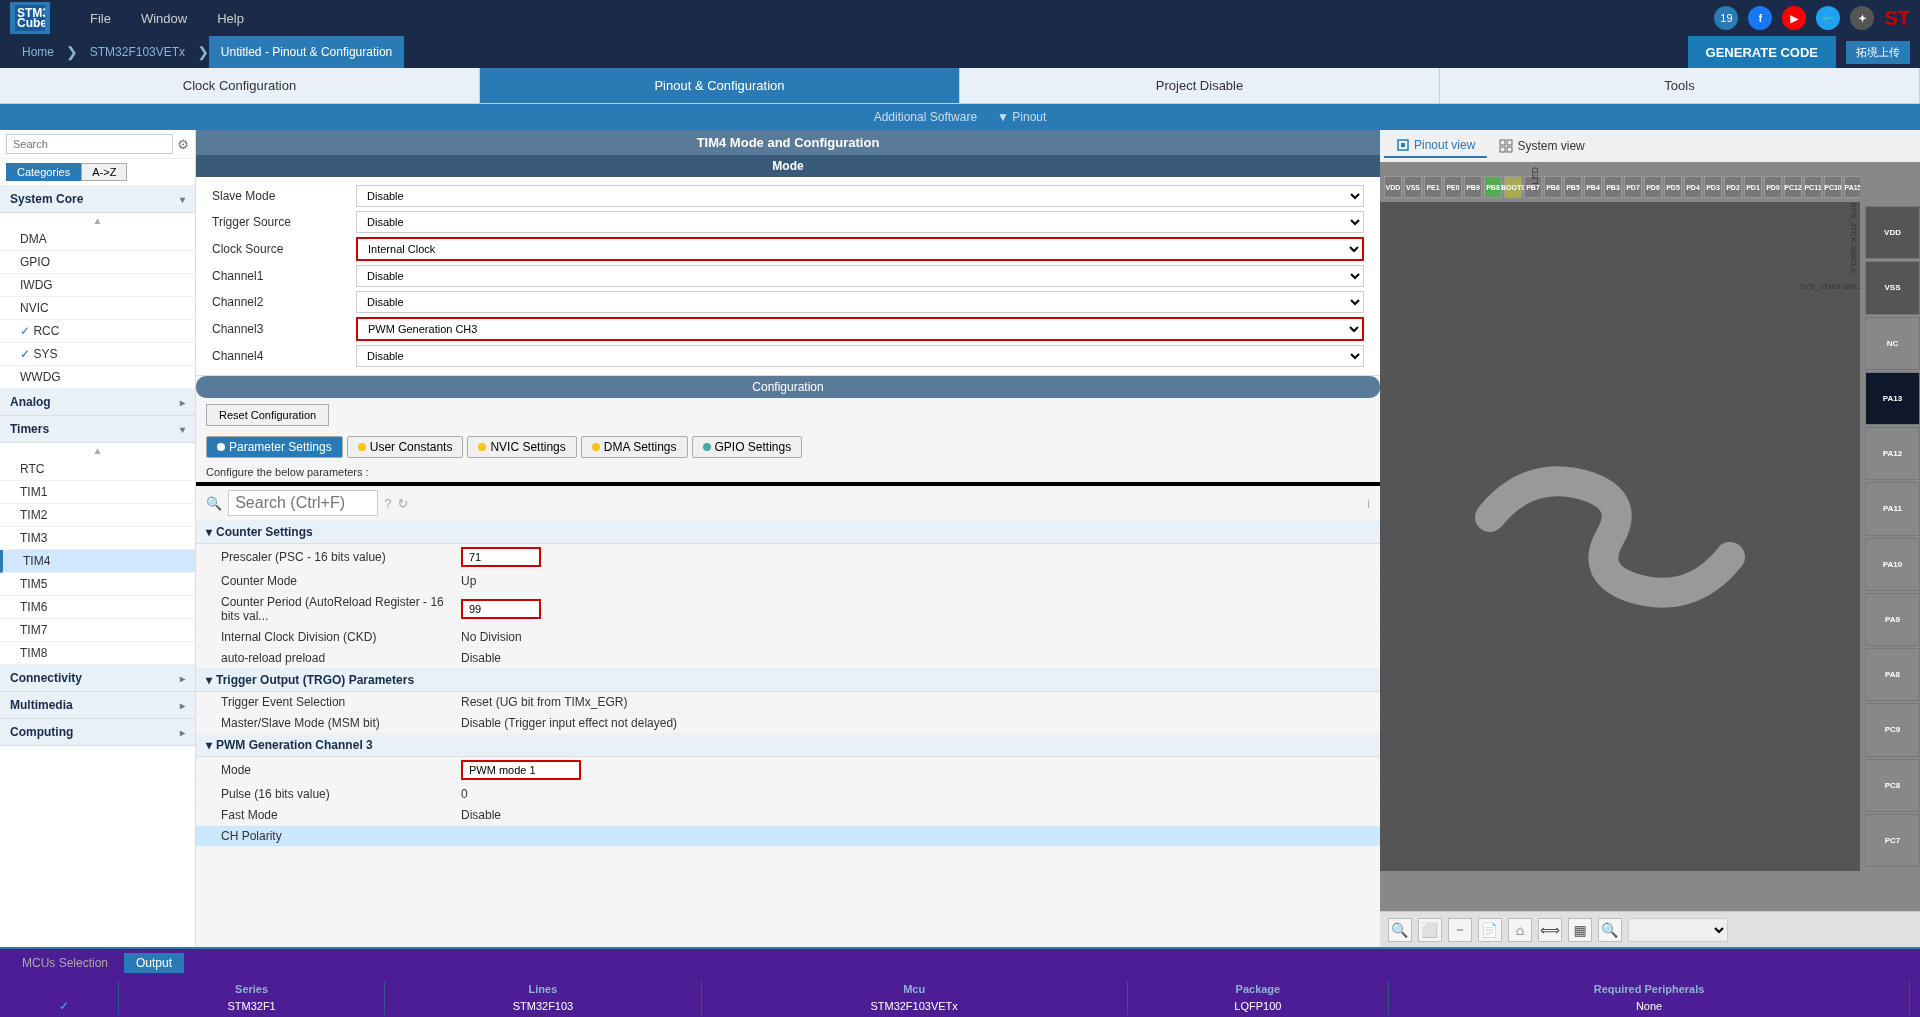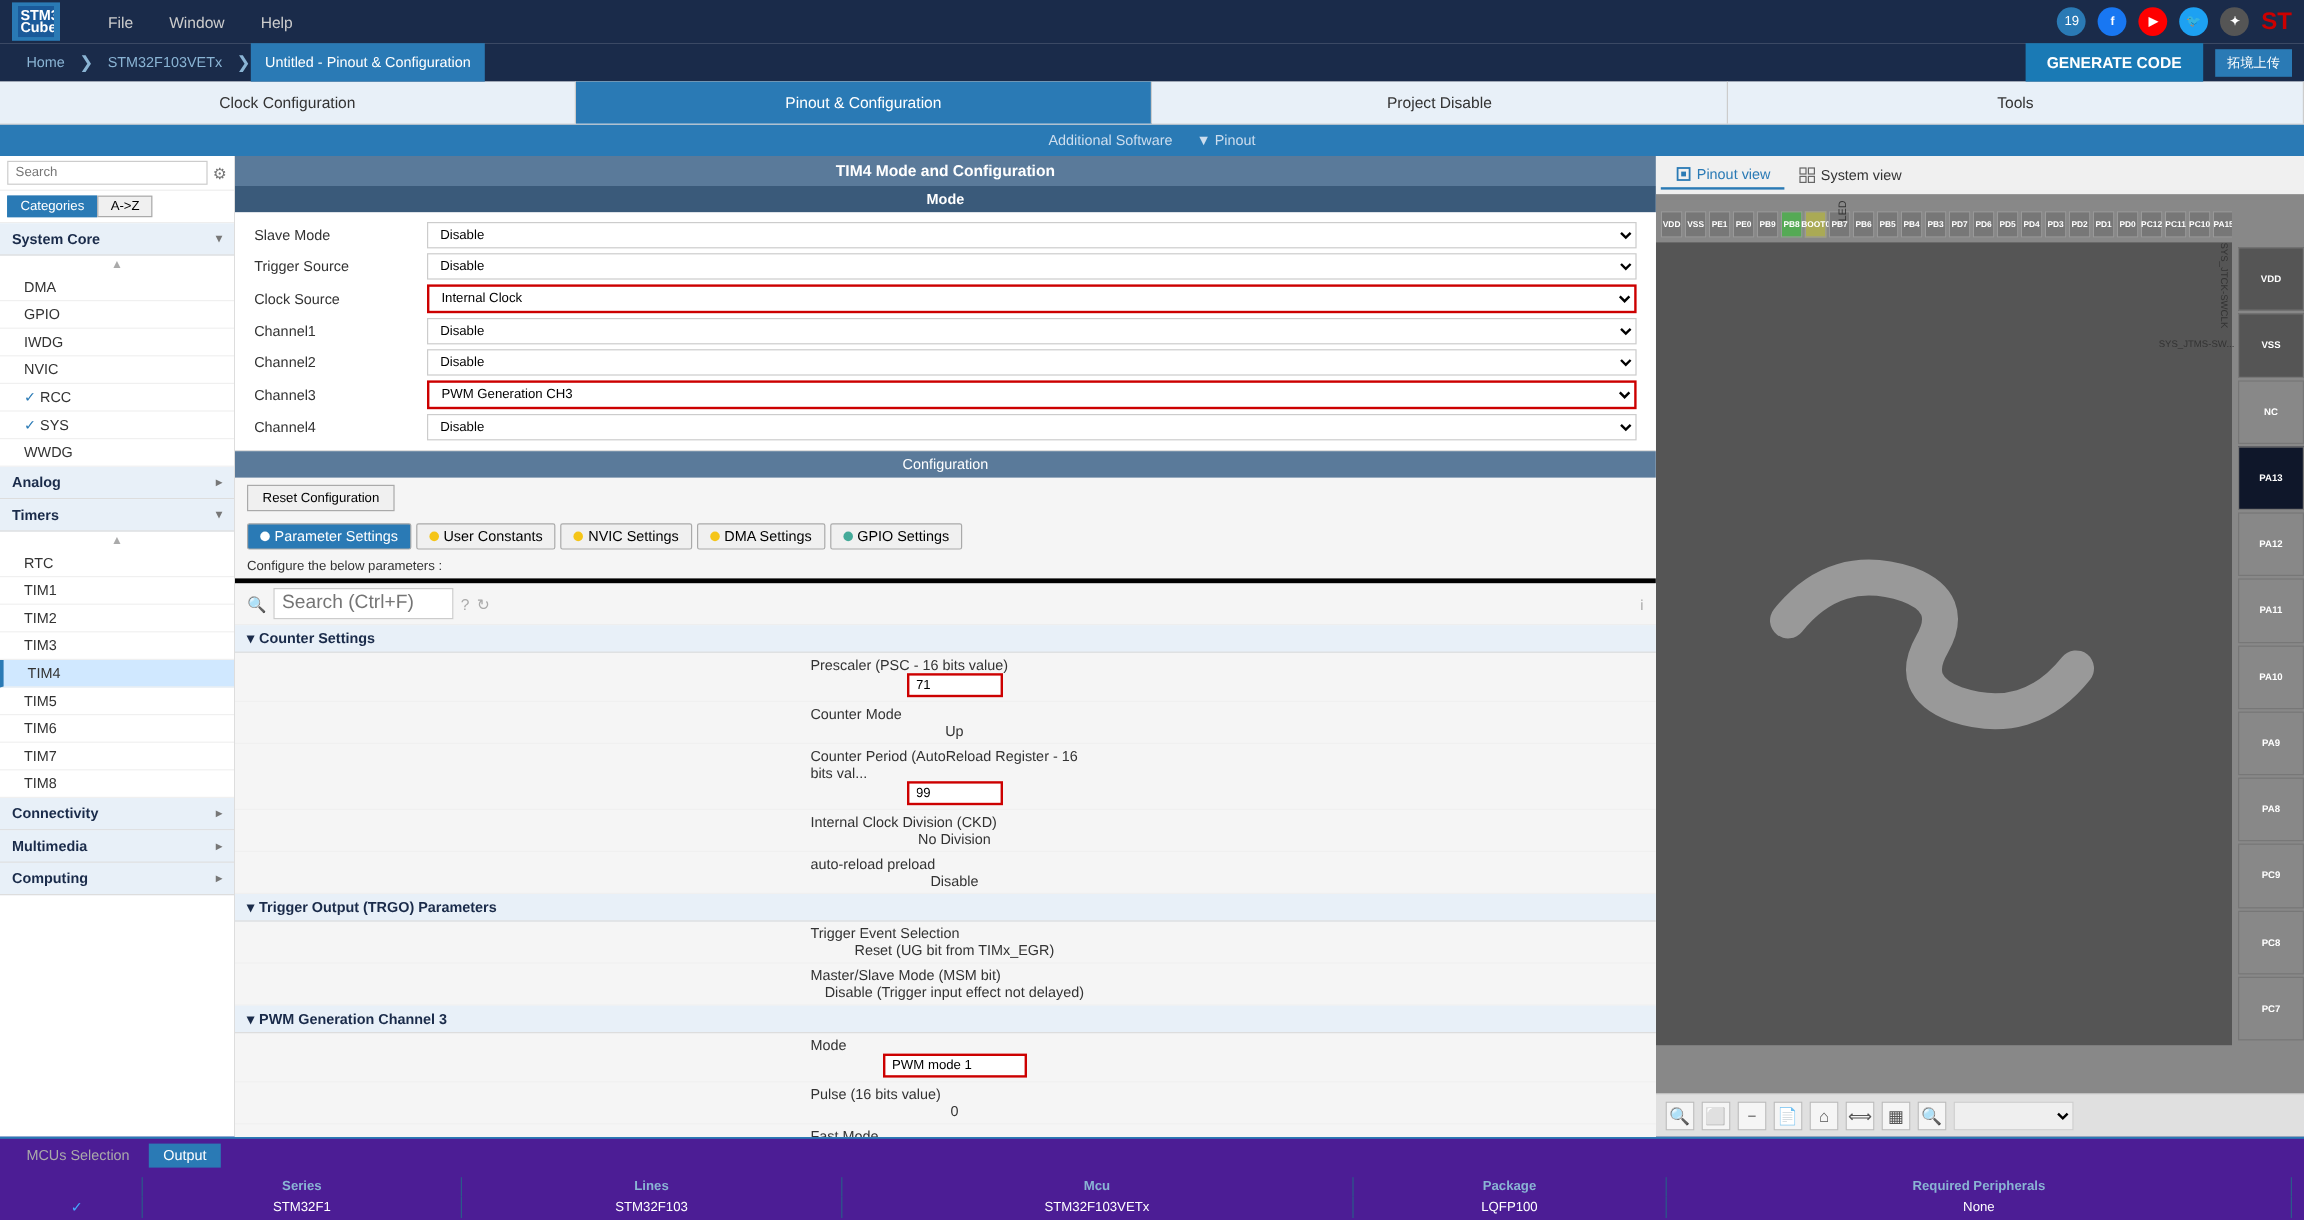--- a/index.html
+++ b/index.html
@@ -82,42 +82,42 @@
     #center { flex: 1; background: #f5f5f5; overflow-y: auto; display: flex; flex-direction: column; }
 
     .panel-title { background: #5a7a9a; color: white; text-align: center; padding: 5px; font-size: 13px; font-weight: bold; }
     .section-title { background: #3a5a7a; color: white; text-align: center; padding: 4px; font-size: 12px; font-weight: bold; }
 
     
     .mode-grid { background: white; padding: 8px 16px; display: grid; grid-template-columns: 140px 1fr; gap: 4px; align-items: center; border-bottom: 1px solid #ddd; }
     .mode-label { font-size: 12px; color: #333; }
     .mode-select { width: 100%; border: 1px solid #ccc; padding: 3px 6px; font-size: 11px; background: white; }
     .mode-select.highlighted { border: 2px solid #cc0000; }
-    .config-header { background: #5a7a9a; color: white; text-align: center; padding: 4px; font-size: 12px; }
+    .config-header { background: #5a7a9a; color: white; text-align: center; padding: 4px; font-size: 12px; border-radius: 10px; }
 
     .config-toolbar { padding: 6px 10px; display: flex; gap: 6px; align-items: center; }
     .reset-btn { border: 1px solid #aaa; padding: 4px 12px; font-size: 11px; cursor: pointer; background: #f0f0f0; }
 
     .param-tabs { display: flex; gap: 4px; padding: 4px 10px; flex-wrap: wrap; }
     .param-tab { display: flex; align-items: center; gap: 4px; padding: 3px 10px; border: 1px solid #aaa; cursor: pointer; font-size: 11px; background: #f0f0f0; border-radius: 2px; }
     .param-tab .dot { width: 8px; height: 8px; border-radius: 50%; background: #f5c518; display: inline-block; }
     .param-tab .dot.green { background: #4a9; }
     .param-tab.active { background: #2a7ab5; color: white; }
     .param-tab.active .dot { background: #fff; }
 
     .config-subtitle { padding: 4px 10px; font-size: 11px; color: #333; border-bottom: 4px solid #000000; }
 
     .search-config-row { display: flex; align-items: center; gap: 6px; padding: 4px 10px; border-bottom: 1px solid #eee; }
     .search-config-input { border: 1px solid #ccc; padding: 3px 6px; font-size: 16px; width: 150px; }
     .search-help { color: #aaa; cursor: pointer; font-size: 13px; }
 
     
     .param-tree { padding: 0; }
     .param-group-header { display: flex; align-items: center; gap: 4px; padding: 4px 10px; background: #e8f0f8; cursor: pointer; font-size: 12px; color: #1a2b4a; font-weight: bold; border-bottom: 1px solid #ddd; }
-    .param-row { display: flex; align-items: center; padding: 3px 10px 3px 25px; border-bottom: 1px solid #f0f0f0; font-size: 12px; flex-direction: column; }
+    .param-row { display: flex; align-items: center; padding: 3px 10px 3px 25px; border-bottom: 1px solid #f0f0f0; font-size: 12px; }
     .param-row.selected { background: #cce8ff; }
     .param-name { width: 240px; color: #333; }
     .param-value { flex: 1; }
     .param-value-input { border: 2px solid #cc0000; padding: 2px 6px; font-size: 11px; background: white; width: 80px; }
     .param-value-text { color: #333; font-size: 12px; }
 
     
     #rightpanel { width: 540px; background: #888; display: flex; flex-direction: column; }
     .view-tabs { display: flex; gap: 0; background: #f0f0f0; padding: 4px; align-items: center; }
     .view-tab { display: flex; align-items: center; gap: 4px; padding: 4px 12px; cursor: pointer; font-size: 12px; color: #333; }
@@ -387,21 +387,20 @@
       <div class="param-row">
         <span class="param-name">Pulse (16 bits value)</span>
         <span class="param-value-text">0</span>
       </div>
       <div class="param-row">
         <span class="param-name">Fast Mode</span>
         <span class="param-value-text">Disable</span>
       </div>
       <div class="param-row selected">
         <span class="param-name">CH Polarity</span>
-        <span class="param-value"><input type="text" value="Low" style="border: 2px solid rgb(204, 0, 0); padding: 2px 6px; font-size: 11px; background: rgb(204, 232, 255); width: 80px;"></span>
       </div>
     </div>
   </div>
 
   <div id="rightpanel">
 
     <div class="view-tabs">
       <div class="view-tab active">
         <svg viewBox="0 0 14 14" fill="none">
             <rect x="2" y="2" width="10" height="10" stroke="#2a7ab5" stroke-width="1.5" fill="none"></rect>

